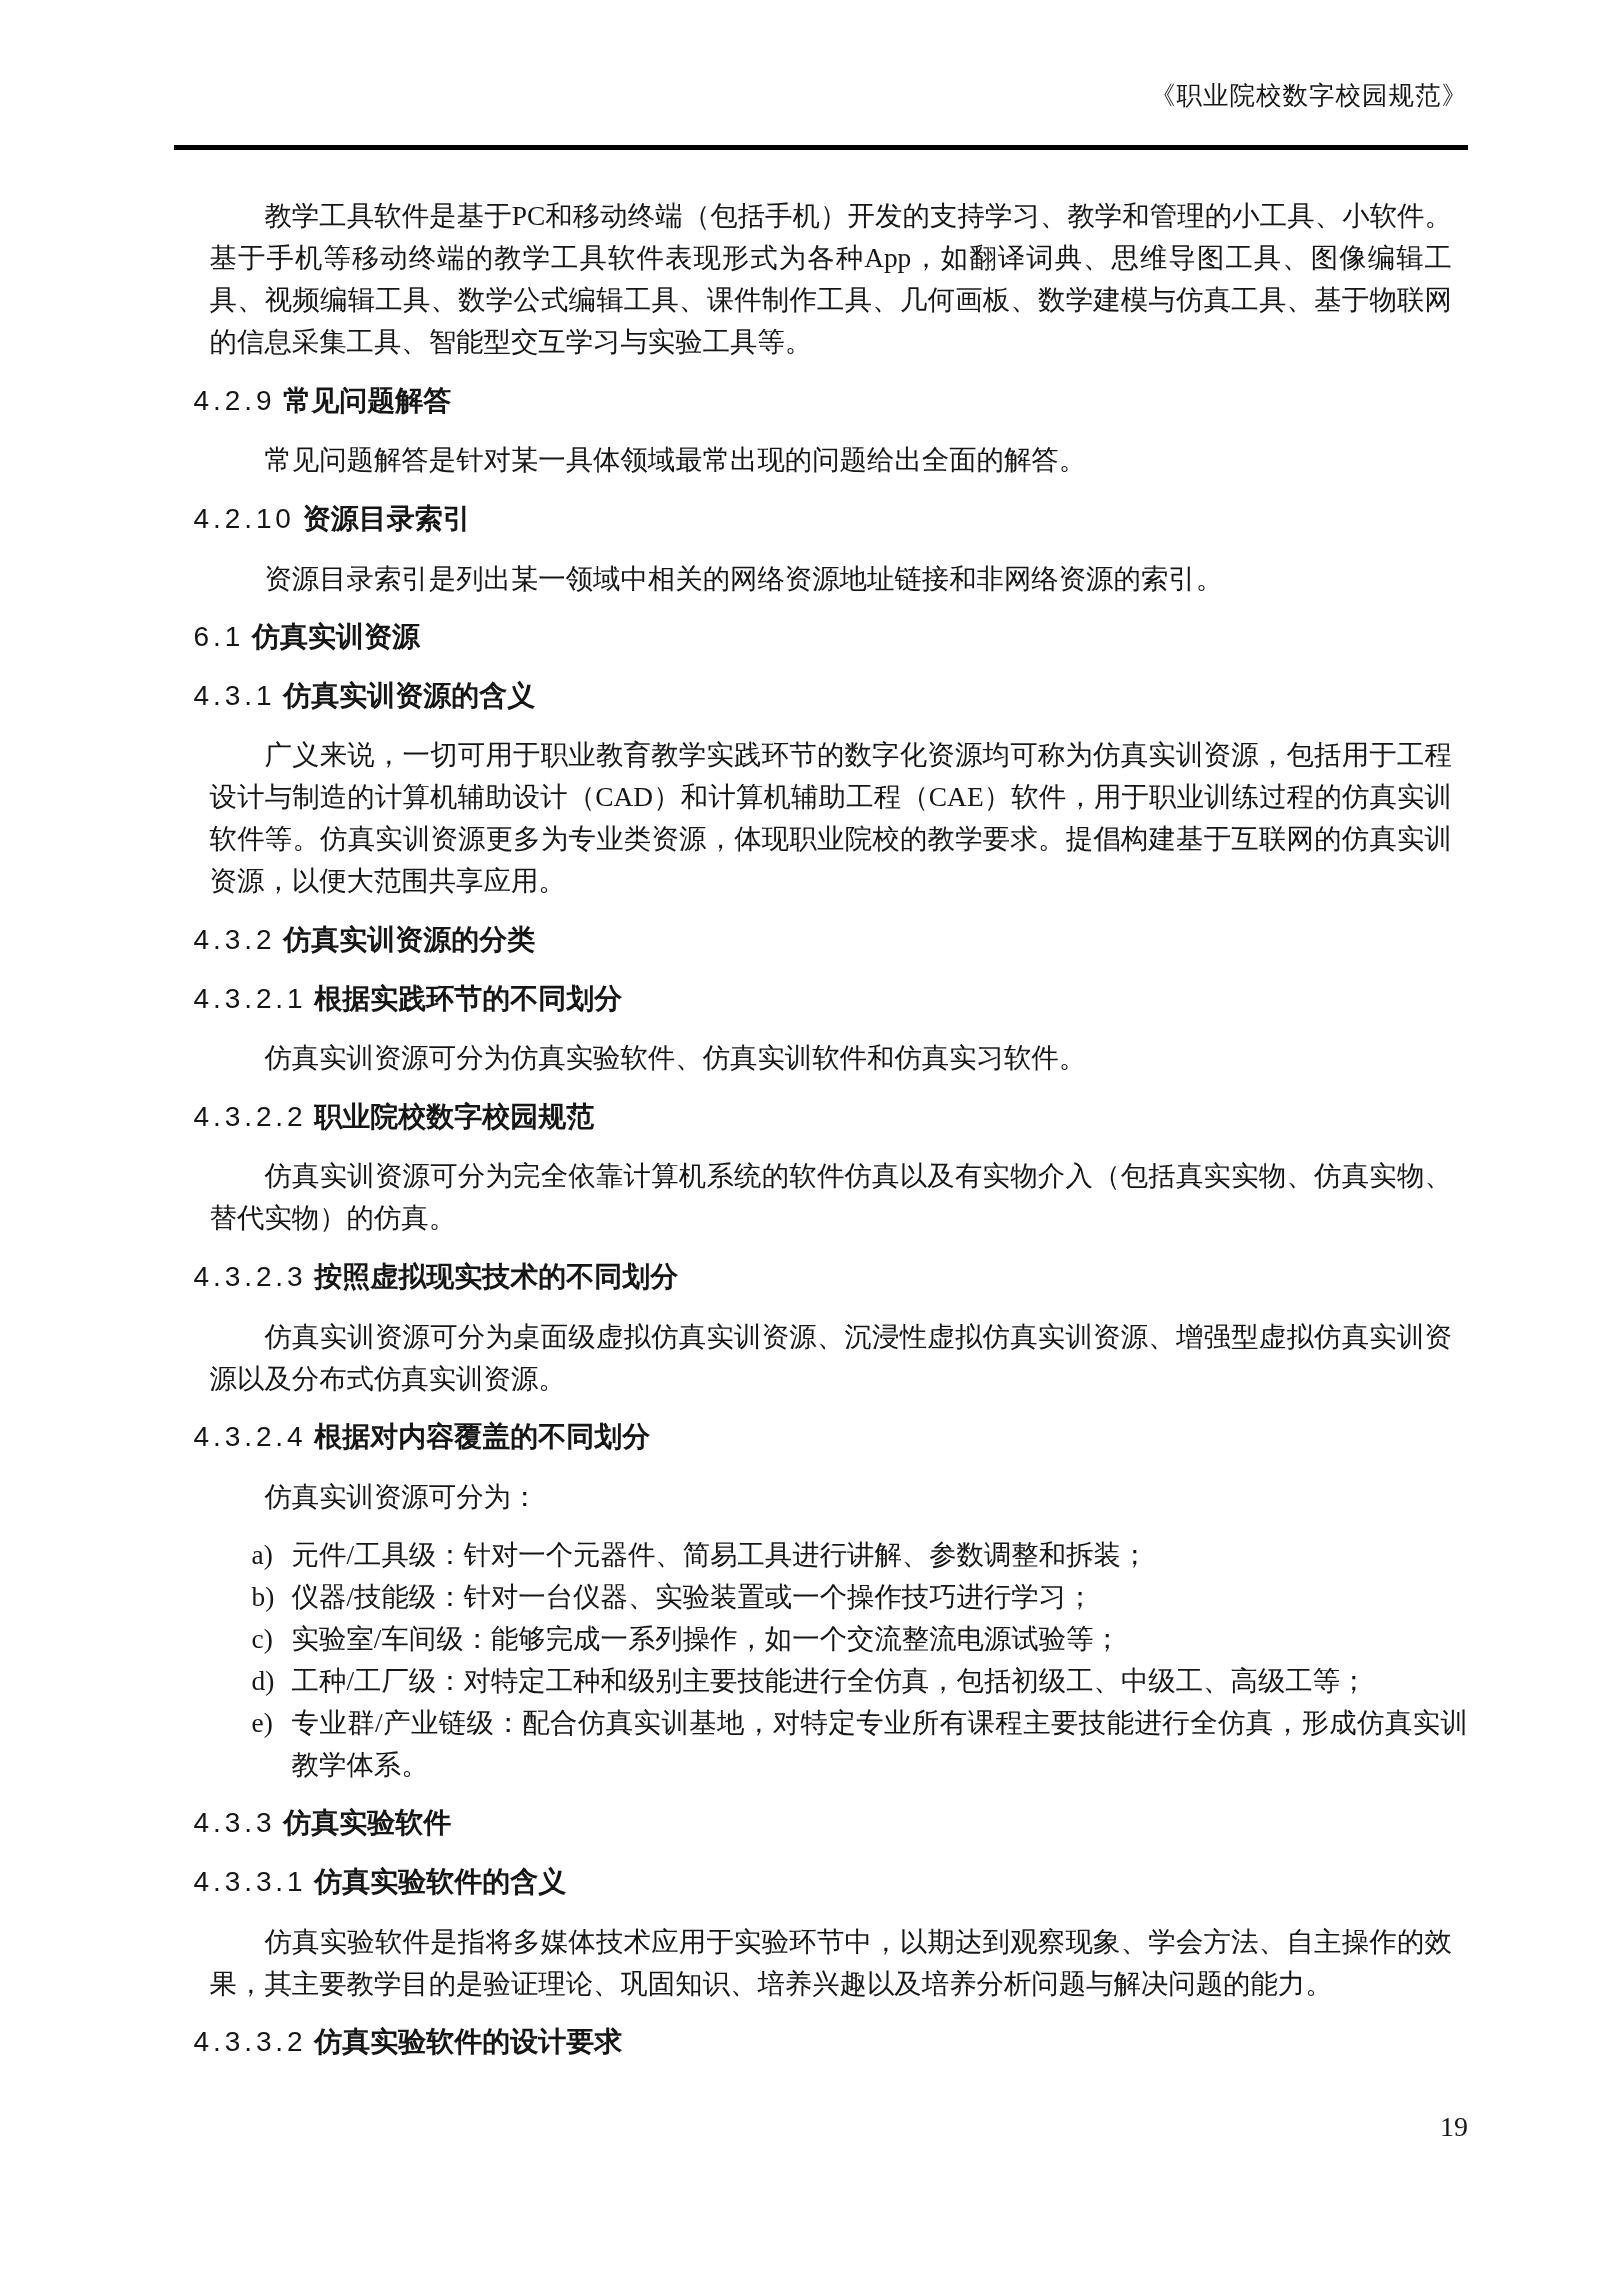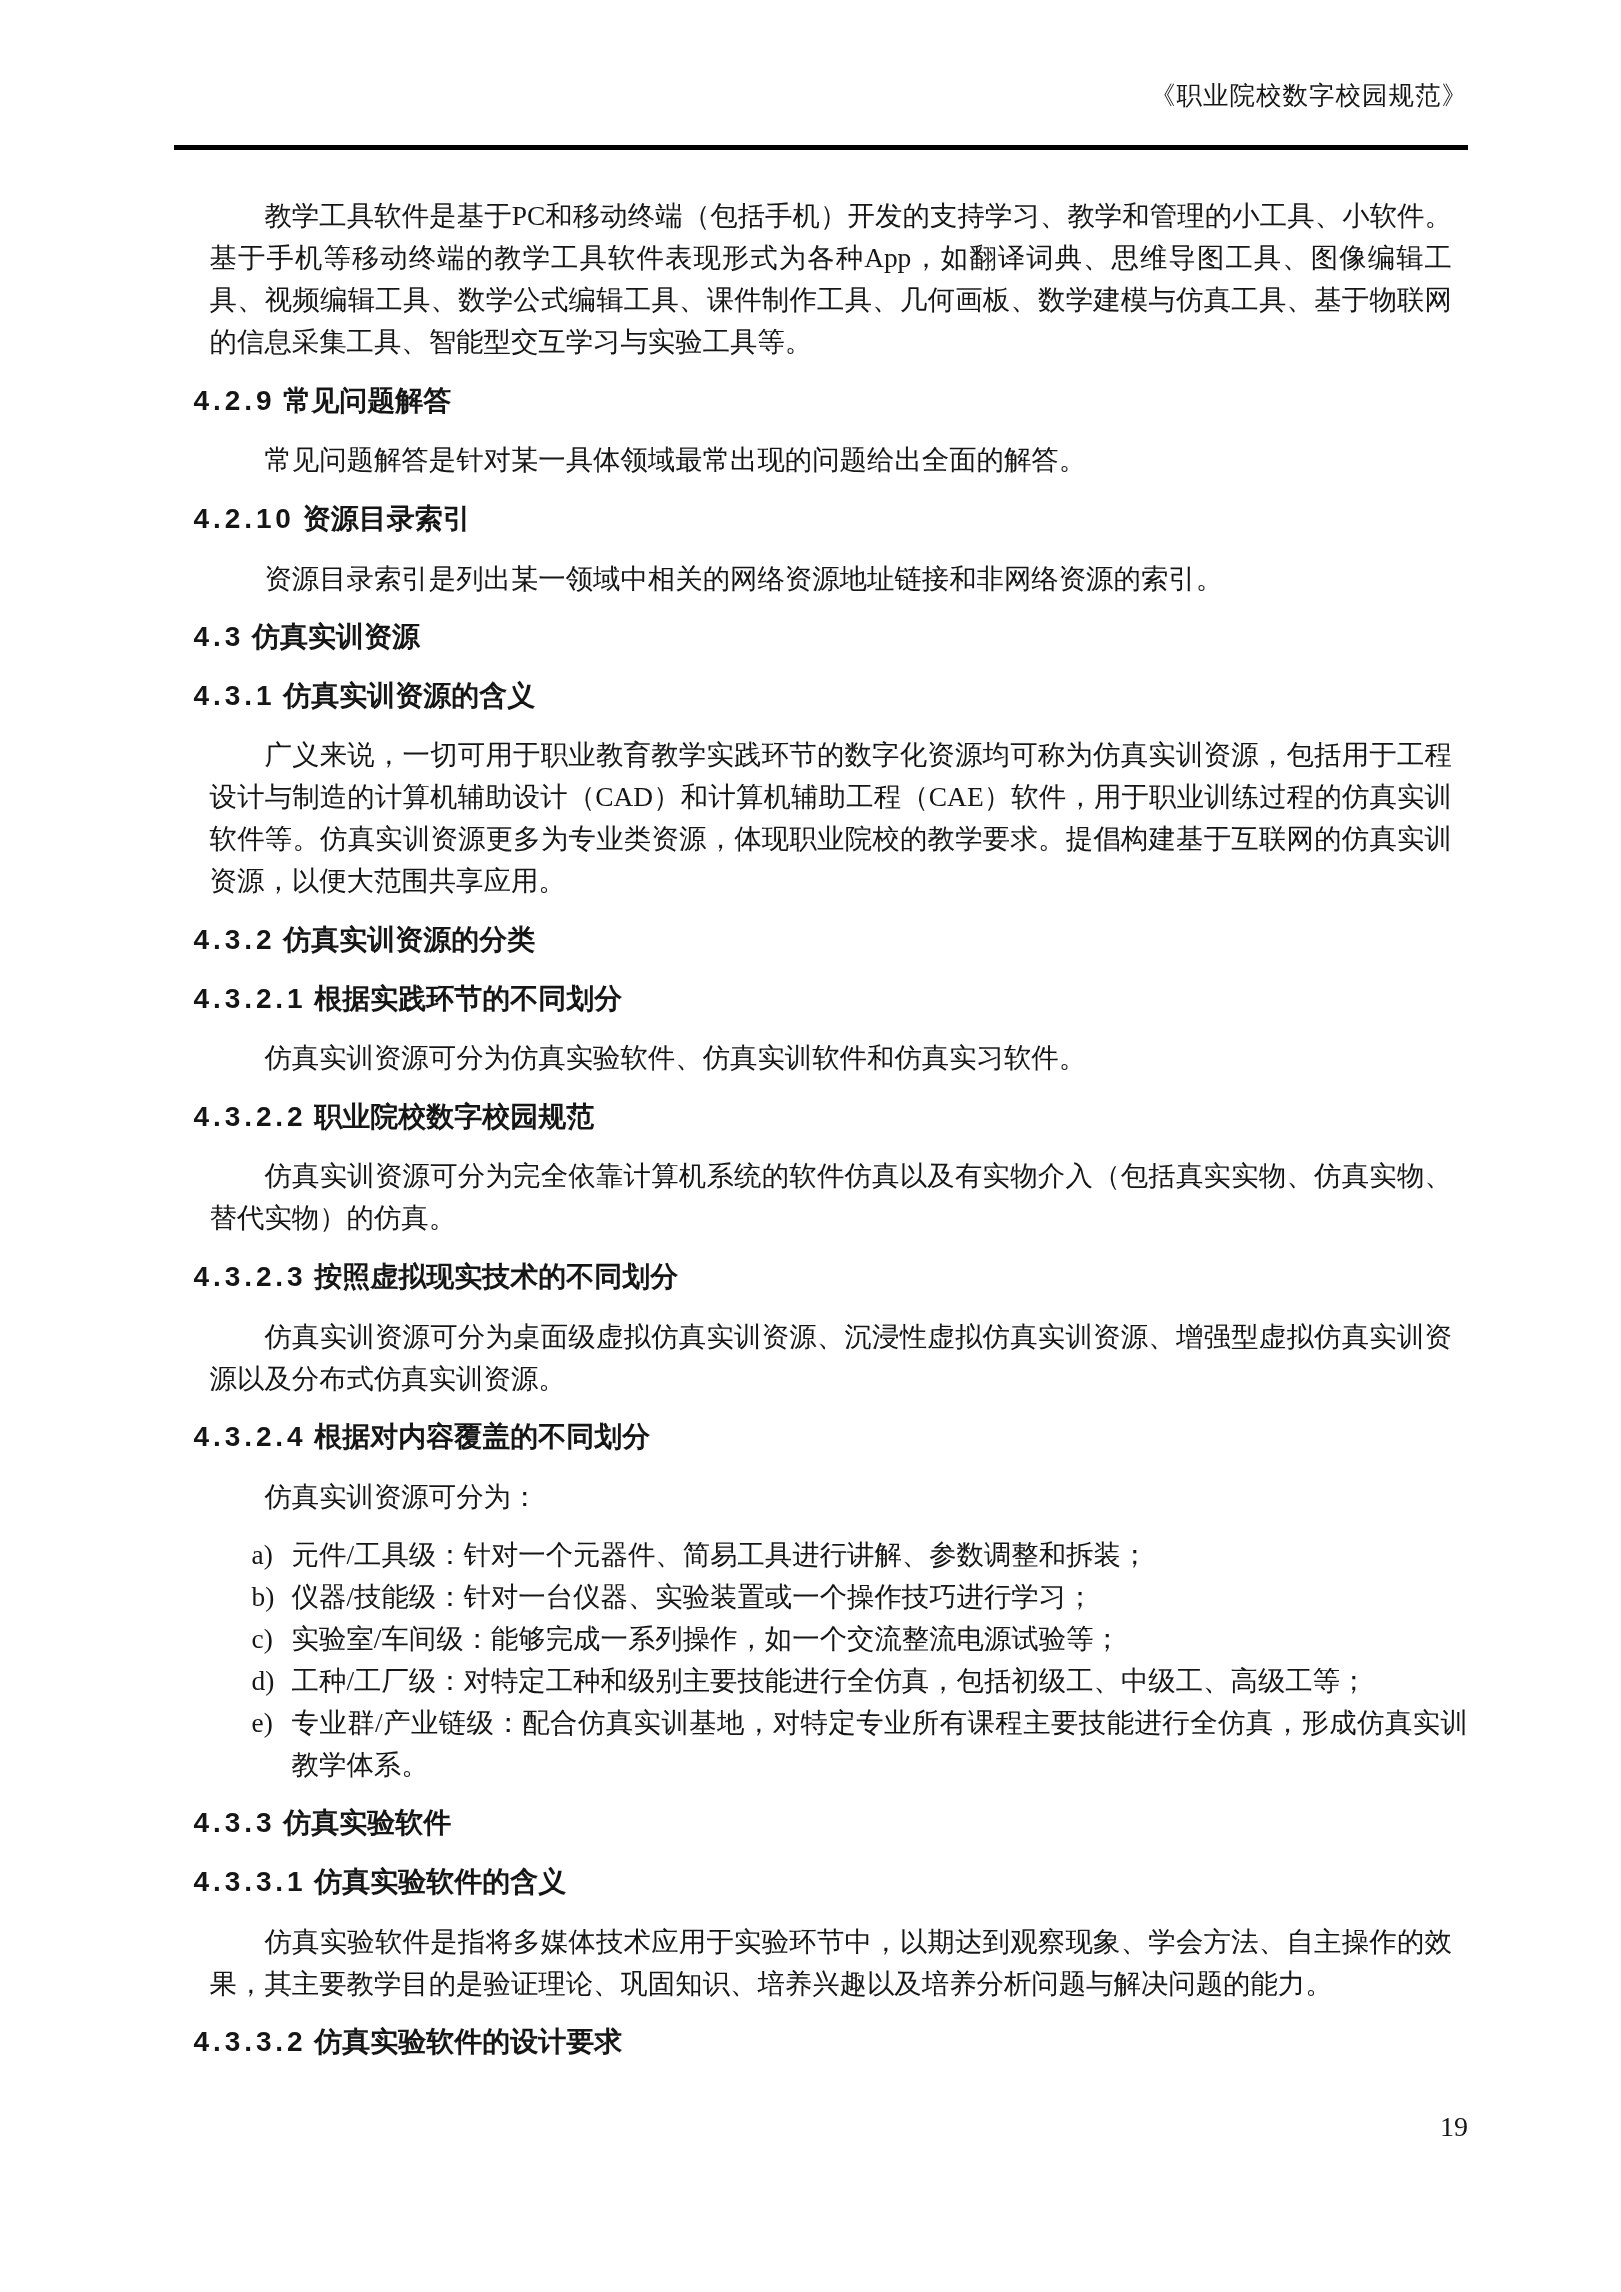--- a/index.html
+++ b/index.html
@@ -53,21 +53,21 @@
   }
   .h {
     margin: 17.6px 0 19.6px 0;
     font-size: 28px;
     line-height: 39px;
     font-weight: bold;
     font-family: "Liberation Sans", "DejaVu Sans", sans-serif;
     text-align: left;
   }
   .h .h-num {
-    font-weight: bold;
+    font-weight: normal;
     letter-spacing: 3.9px;
     margin-right: 7.8px;
     font-family: "Liberation Sans", "DejaVu Sans", sans-serif;
   }
   .list {
     margin: 0;
   }
   .li {
     position: relative;
     padding-left: 98px;
@@ -107,21 +107,21 @@
 
       <p class="p">常见问题解答是针对某一具体领域最常出现的问题给出全面的解答。</p>
 
       <div class="h">
         <span class="h-num">4.2.10</span><span>资源目录索引</span>
       </div>
 
       <p class="p">资源目录索引是列出某一领域中相关的网络资源地址链接和非网络资源的索引。</p>
 
       <div class="h">
-        <span class="h-num">4.3</span><span>仿真实训资源</span>
+        <span class="h-num">6.1</span><span>仿真实训资源</span>
       </div>
 
       <div class="h">
         <span class="h-num">4.3.1</span><span>仿真实训资源的含义</span>
       </div>
 
       <p class="p">广义来说，一切可用于职业教育教学实践环节的数字化资源均可称为仿真实训资源，包括用于工程设计与制造的计算机辅助设计（CAD）和计算机辅助工程（CAE）软件，用于职业训练过程的仿真实训软件等。仿真实训资源更多为专业类资源，体现职业院校的教学要求。提倡构建基于互联网的仿真实训资源，以便大范围共享应用。</p>
 
       <div class="h">
         <span class="h-num">4.3.2</span><span>仿真实训资源的分类</span>

